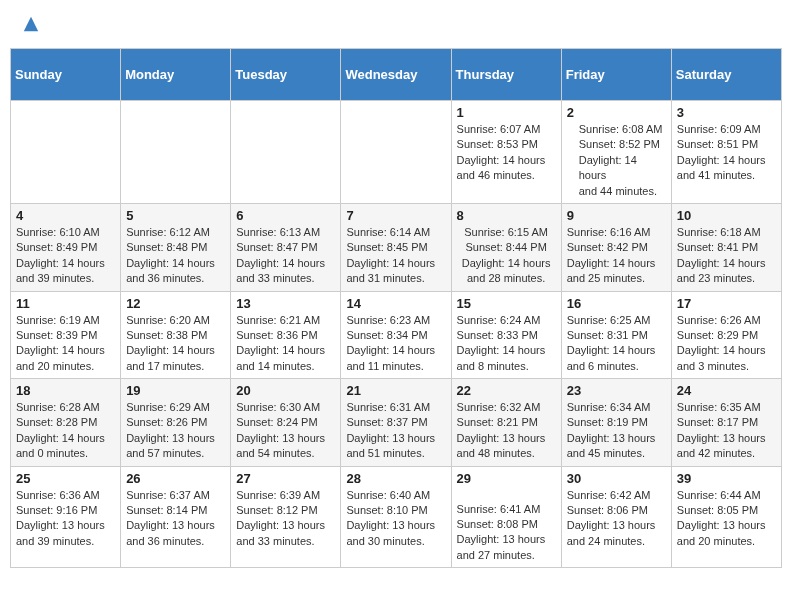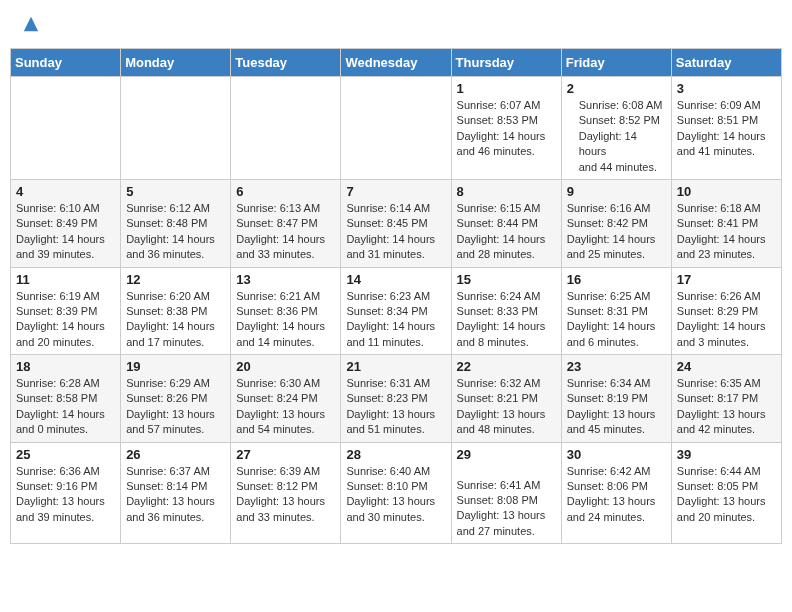--- a/index.html
+++ b/index.html
@@ -54,21 +54,21 @@
       color: #444;
     }
     .calendar {
       width: 100%;
       border-collapse: collapse;
       font-size: 11px;
     }
     .calendar th {
       background-color: #3a7fc1;
       color: #fff;
-      padding: 6px 4px;
+      padding: 18px 4px;
       text-align: left;
       font-size: 13px;
       font-weight: bold;
       border: 1px solid #ccc;
     }
     .calendar td {
       border: 1px solid #ccc;
       vertical-align: top;
       padding: 4px 5px;
       width: calc(100% / 7);
@@ -177,21 +177,21 @@
         </td>
         <td>
           <span class="day-number">7</span>
           <div class="day-info" style="white-space: pre-line;">Sunrise: 6:14 AM
 Sunset: 8:45 PM
 Daylight: 14 hours
 and 31 minutes.</div>
         </td>
         <td>
           <span class="day-number">8</span>
-          <div class="day-info" style="white-space: pre-line;">Sunrise: 6:15 AM
+          <div class="day-info" style="white-space: pre-line; text-align: center;">Sunrise: 6:15 AM
 Sunset: 8:44 PM
 Daylight: 14 hours
 and 28 minutes.</div>
         </td>
         <td>
           <span class="day-number">9</span>
           <div class="day-info" style="white-space: pre-line;">Sunrise: 6:16 AM
 Sunset: 8:42 PM
 Daylight: 14 hours
 and 25 minutes.</div>
@@ -252,42 +252,42 @@
           <div class="day-info" style="white-space: pre-line;">Sunrise: 6:26 AM
 Sunset: 8:29 PM
 Daylight: 14 hours
 and 3 minutes.</div>
         </td>
       </tr>
       <tr>
         <td>
           <span class="day-number">18</span>
           <div class="day-info" style="white-space: pre-line;">Sunrise: 6:28 AM
-Sunset: 8:58 PM
+Sunset: 8:28 PM
 Daylight: 14 hours
 and 0 minutes.</div>
         </td>
         <td>
           <span class="day-number">19</span>
           <div class="day-info" style="white-space: pre-line;">Sunrise: 6:29 AM
 Sunset: 8:26 PM
 Daylight: 13 hours
 and 57 minutes.</div>
         </td>
         <td>
           <span class="day-number">20</span>
           <div class="day-info" style="white-space: pre-line;">Sunrise: 6:30 AM
 Sunset: 8:24 PM
 Daylight: 13 hours
 and 54 minutes.</div>
         </td>
         <td>
           <span class="day-number">21</span>
           <div class="day-info" style="white-space: pre-line;">Sunrise: 6:31 AM
-Sunset: 8:23 PM
+Sunset: 8:37 PM
 Daylight: 13 hours
 and 51 minutes.</div>
         </td>
         <td>
           <span class="day-number">22</span>
           <div class="day-info" style="white-space: pre-line;">Sunrise: 6:32 AM
 Sunset: 8:21 PM
 Daylight: 13 hours
 and 48 minutes.</div>
         </td>

